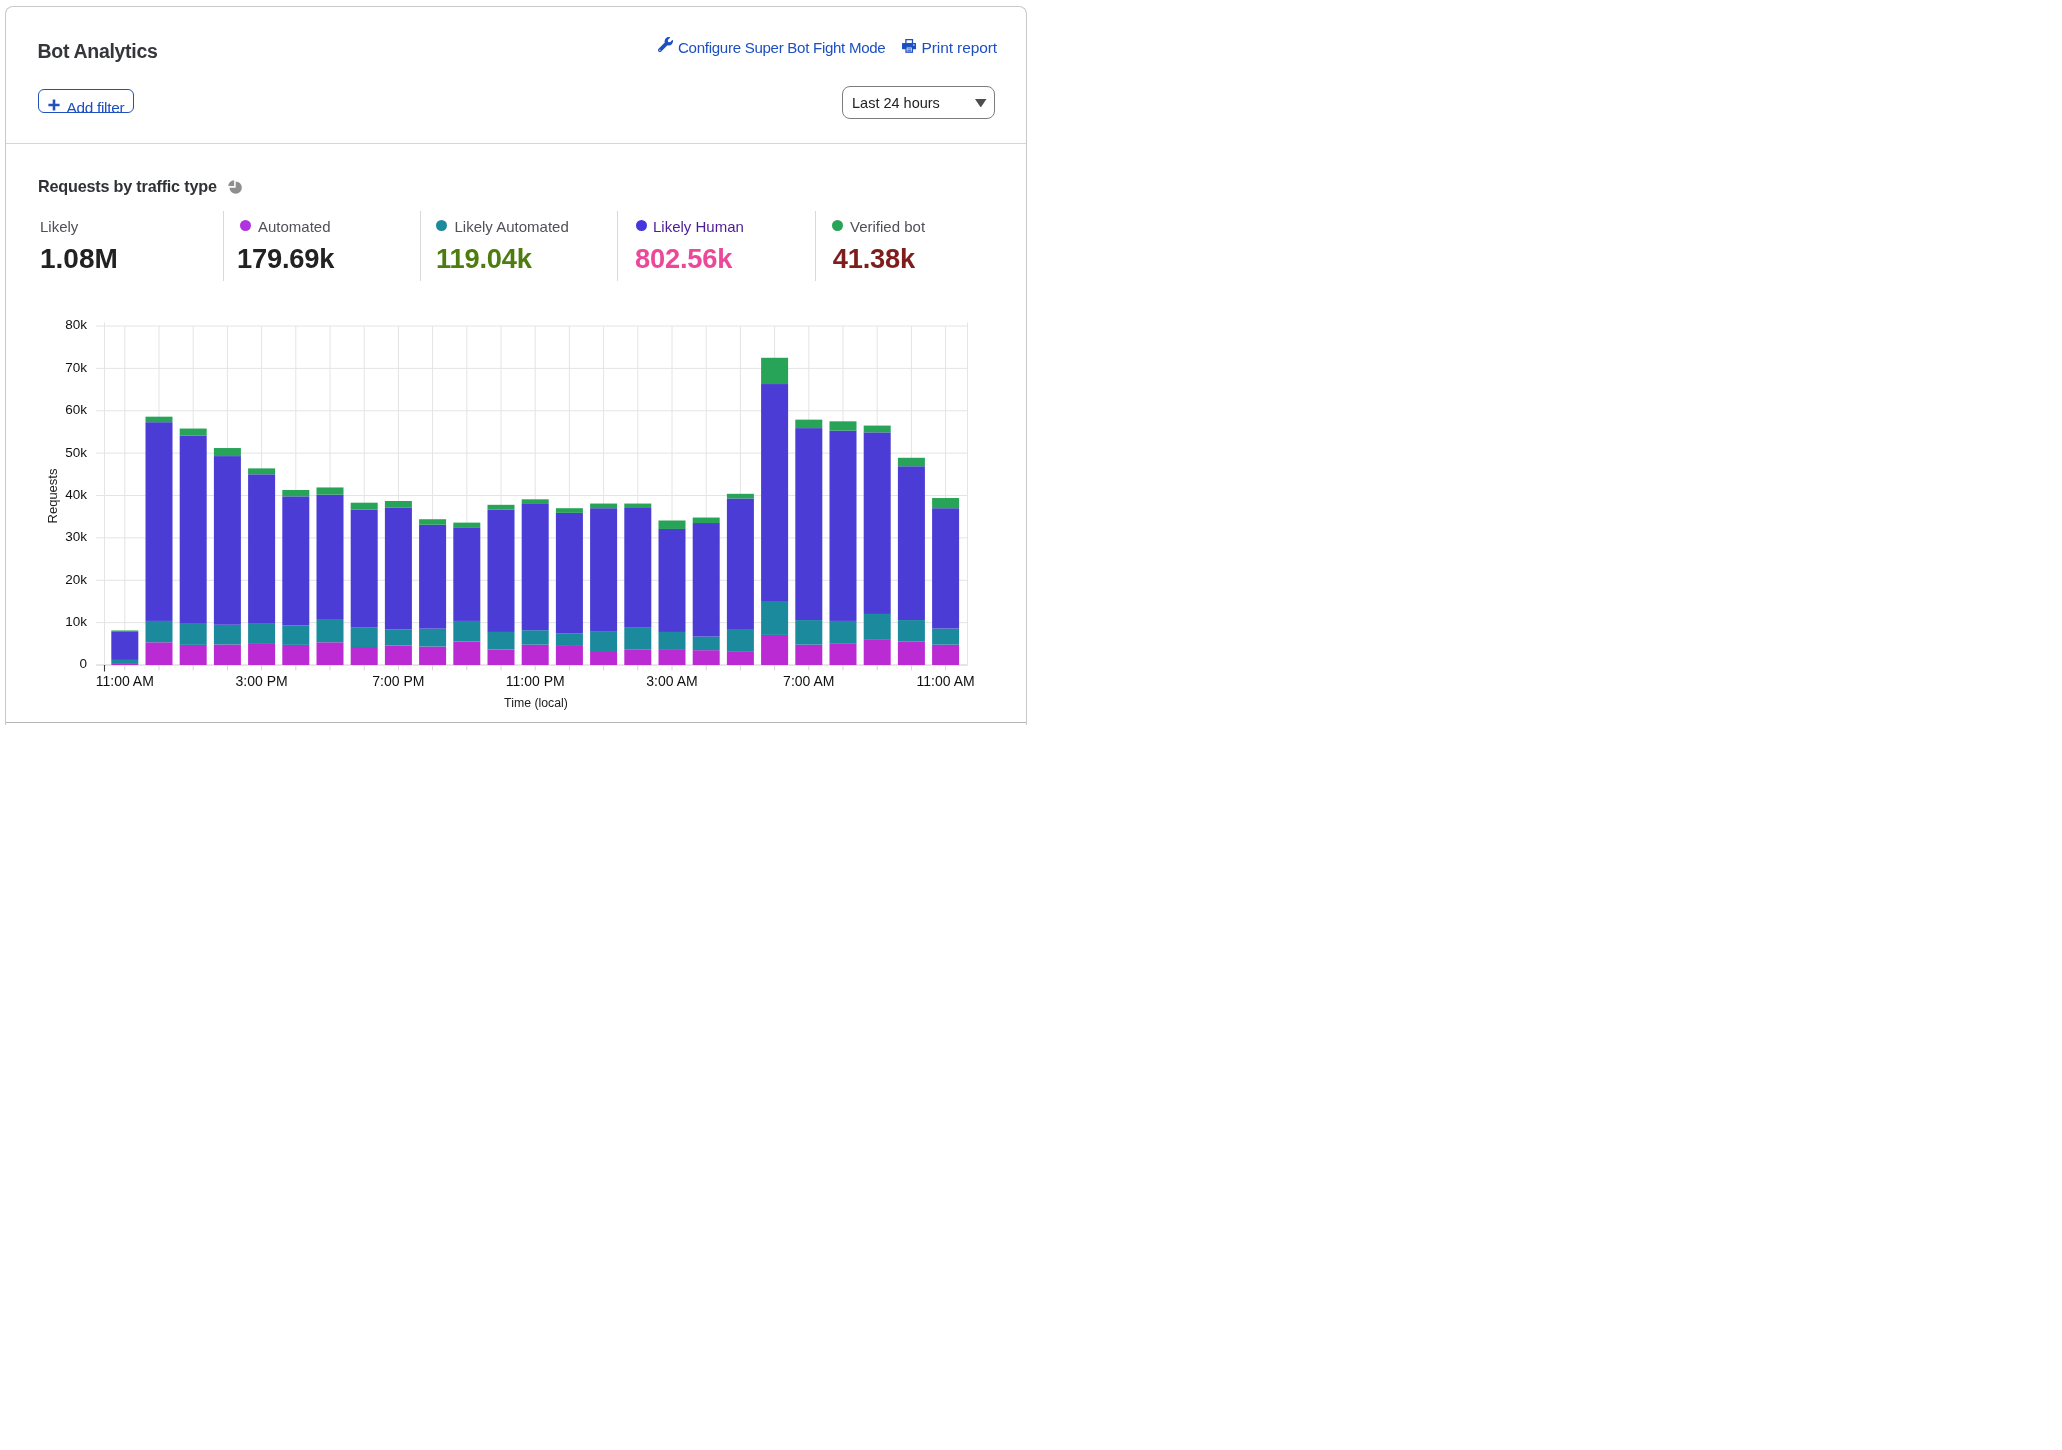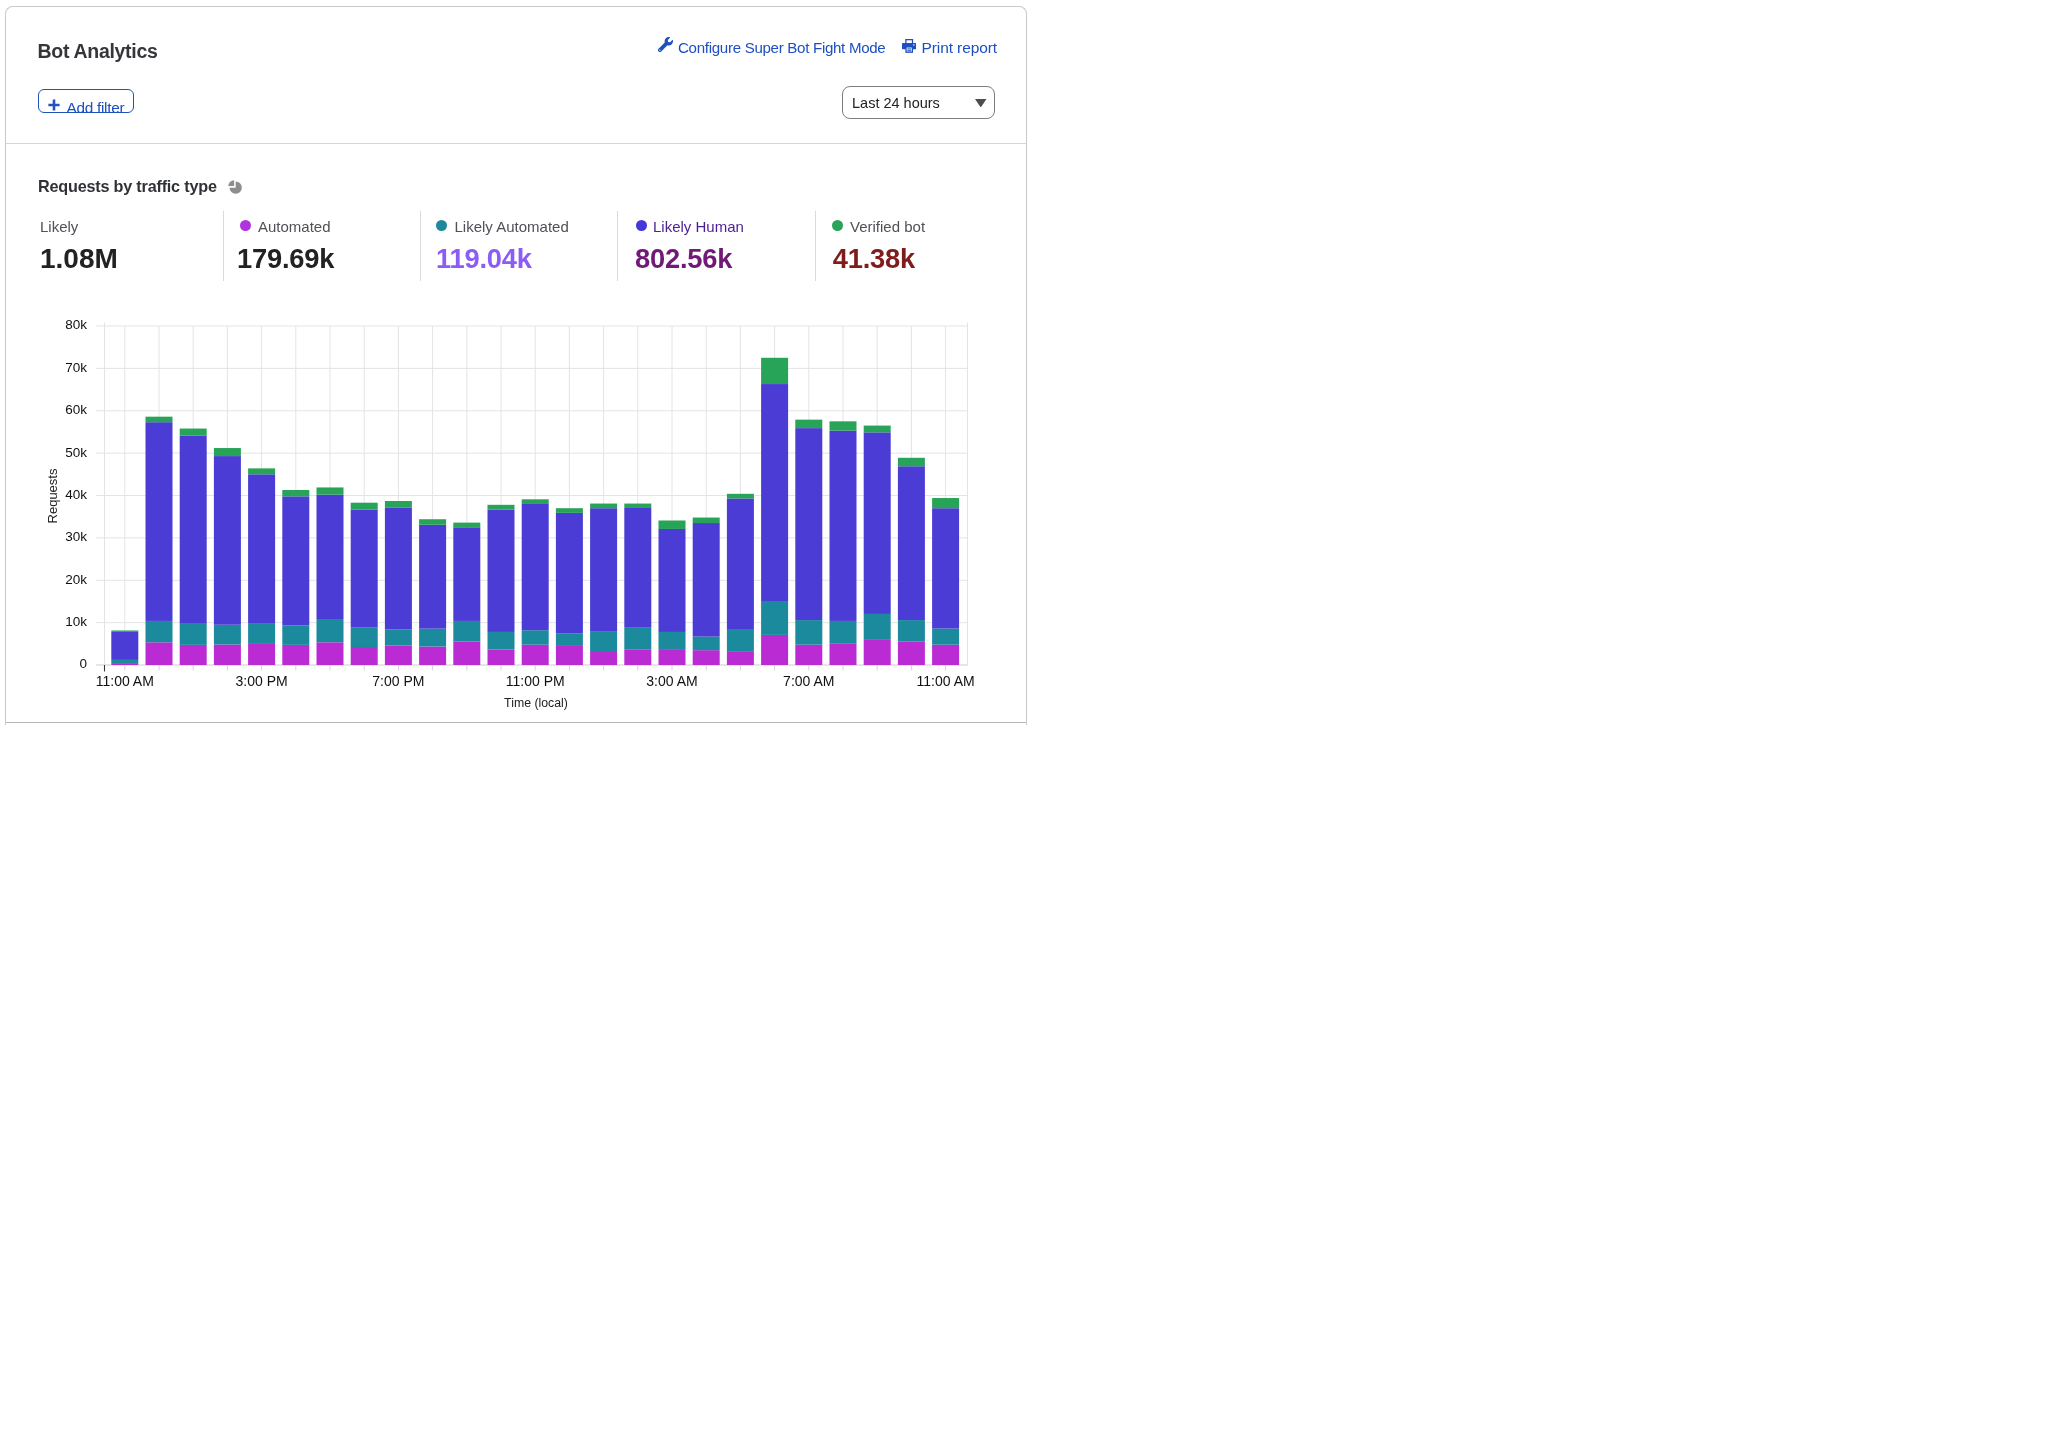--- a/index.html
+++ b/index.html
@@ -63,27 +63,27 @@
 <svg class="abs" style="left:239.5px; top:220px;" width="11" height="11">
     <circle cx="5.5" cy="5.5" r="5.5" fill="#b231e0"></circle>
   </svg>
 <div class="abs" style="left:258px; top:218px; font-size:15px; color:#4f5156;">Automated</div>
 <div class="abs" style="left:237px; top:243px; font-size:27.3px; font-weight:bold; letter-spacing:-0.2px; color:#222;">179.69k</div>
 
 <svg class="abs" style="left:436px; top:220px;" width="11" height="11">
     <circle cx="5.5" cy="5.5" r="5.5" fill="#1b8a9c"></circle>
   </svg>
 <div class="abs" style="left:454.5px; top:218px; font-size:15px; color:#4f5156;">Likely Automated</div>
-<div class="abs" style="left:436px; top:243px; font-size:27.3px; font-weight:bold; letter-spacing:-0.2px; color:#8b5cf6;">119.04k</div>
+<div class="abs" style="left:436px; top:243px; font-size:27.3px; font-weight:bold; letter-spacing:-0.2px; color:#4d7c0f;">119.04k</div>
 
 <svg class="abs" style="left:635.5px; top:220px;" width="11" height="11">
     <circle cx="5.5" cy="5.5" r="5.5" fill="#4636dd"></circle>
   </svg>
 <div class="abs" style="left:653px; top:218px; font-size:15px; color:#4c1d95;">Likely Human</div>
-<div class="abs" style="left:635px; top:243px; font-size:27.3px; font-weight:bold; letter-spacing:-0.2px; color:#701a75;">802.56k</div>
+<div class="abs" style="left:635px; top:243px; font-size:27.3px; font-weight:bold; letter-spacing:-0.2px; color:#ec4899;">802.56k</div>
 
 <svg class="abs" style="left:831.5px; top:220px;" width="11" height="11">
     <circle cx="5.5" cy="5.5" r="5.5" fill="#27a457"></circle>
   </svg>
 <div class="abs" style="left:850px; top:218px; font-size:15px; color:#4f5156;">Verified bot</div>
 <div class="abs" style="left:832.7px; top:243px; font-size:27.3px; font-weight:bold; letter-spacing:-0.2px; color:#7f1d1d;">41.38k</div>
 
 <svg class="abs" style="left:0; top:0;" width="1031" height="725" font-family="&quot;Liberation Sans&quot;, sans-serif">
 <line x1="96" y1="665.00" x2="967.5" y2="665.00" stroke="#cccccc" stroke-width="1"></line>
 <line x1="96" y1="622.62" x2="967.5" y2="622.62" stroke="#e4e4e4" stroke-width="1"></line>

